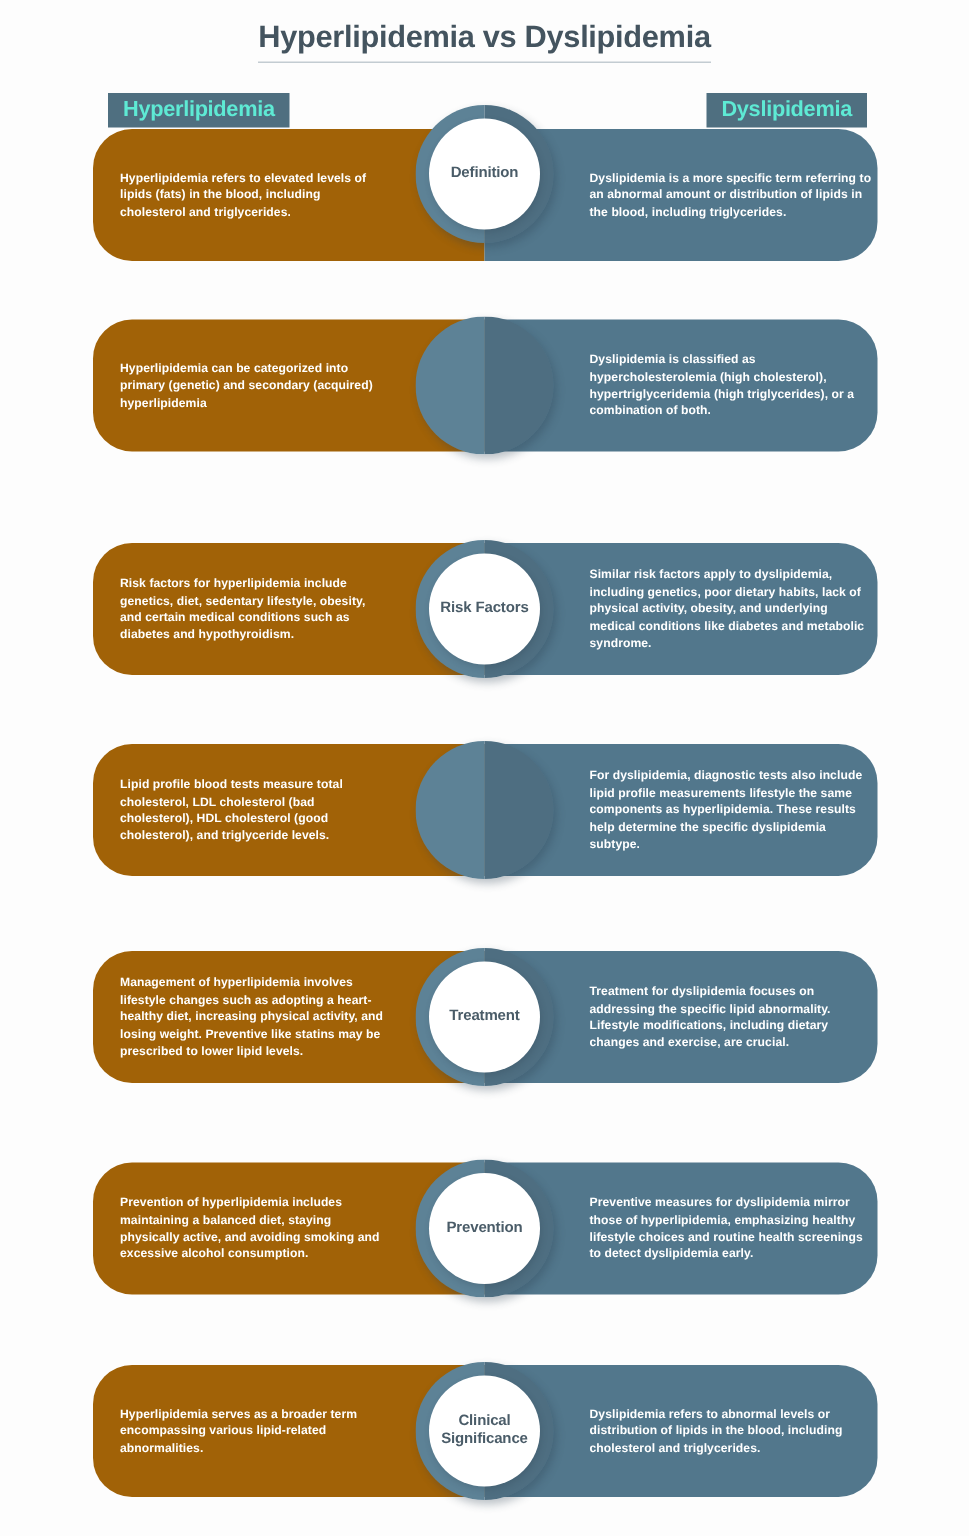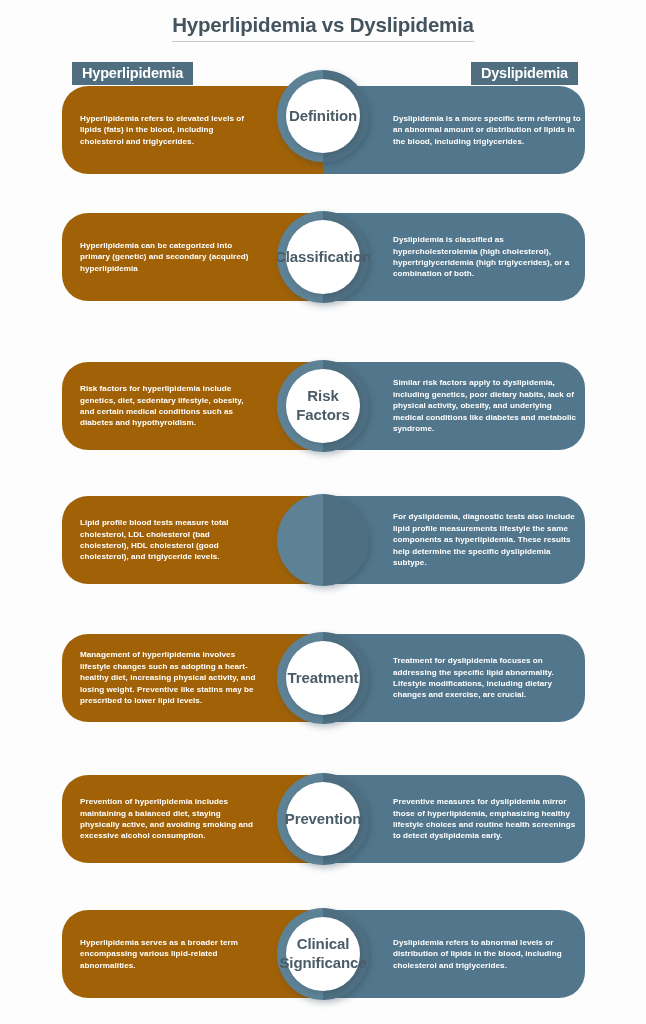--- a/index.html
+++ b/index.html
@@ -37,21 +37,21 @@
     padding-bottom: 4px;
     border-bottom: 1.5px solid #c3ccd2;
   }
 
   
   .badge {
     position: absolute;
     height: 23px;
     line-height: 23px;
     background: #4f6f80;
-    color: #ffffff;
+    color: #5eead4;
     font-size: 14.5px;
     font-weight: bold;
     letter-spacing: -0.2px;
     text-align: center;
     padding: 0 10px;
   }
   .badge-left  { top: 62px; left: 72px; }
   .badge-right { top: 62px; right: 68px; }
 
   
@@ -126,21 +126,21 @@
     background: #ffffff;
     display: flex;
     align-items: center;
     justify-content: center;
     text-align: center;
     z-index: 3;
     box-shadow: 1px 2px 4px rgba(40,60,75,0.22);
   }
   .circle-label {
     color: #4a5c68;
-    font-size: 15px;
+    font-size: 10px;
     font-weight: bold;
     line-height: 1.25;
     letter-spacing: -0.1px;
     padding: 0 4px;
   }
 </style>
 </head>
 <body>
 
 <div id="page">
@@ -171,23 +171,20 @@
   <div class="row" style="top:213px;height:88px;">
     <div class="bar bar-left">
       <div class="bar-text">Hyperlipidemia can be categorized into primary (genetic) and secondary (acquired) hyperlipidemia</div>
     </div>
     <div class="bar bar-right">
       <div class="bar-text">Dyslipidemia is classified as hypercholesterolemia (high cholesterol), hypertriglyceridemia (high triglycerides), or a combination of both.</div>
     </div>
     <div class="circle" style="top:-2px;">
       <div class="ring-left"></div>
       <div class="ring-right"></div>
-      <div class="circle-inner">
-        <span class="circle-label">Classification</span>
-      </div>
     </div>
   </div>
 
   <div class="row" style="top:362px;height:88px;">
     <div class="bar bar-left">
       <div class="bar-text">Risk factors for hyperlipidemia include genetics, diet, sedentary lifestyle, obesity, and certain medical conditions such as diabetes and hypothyroidism.</div>
     </div>
     <div class="bar bar-right">
       <div class="bar-text">Similar risk factors apply to dyslipidemia, including genetics, poor dietary habits, lack of physical activity, obesity, and underlying medical conditions like diabetes and metabolic syndrome.</div>
     </div>

